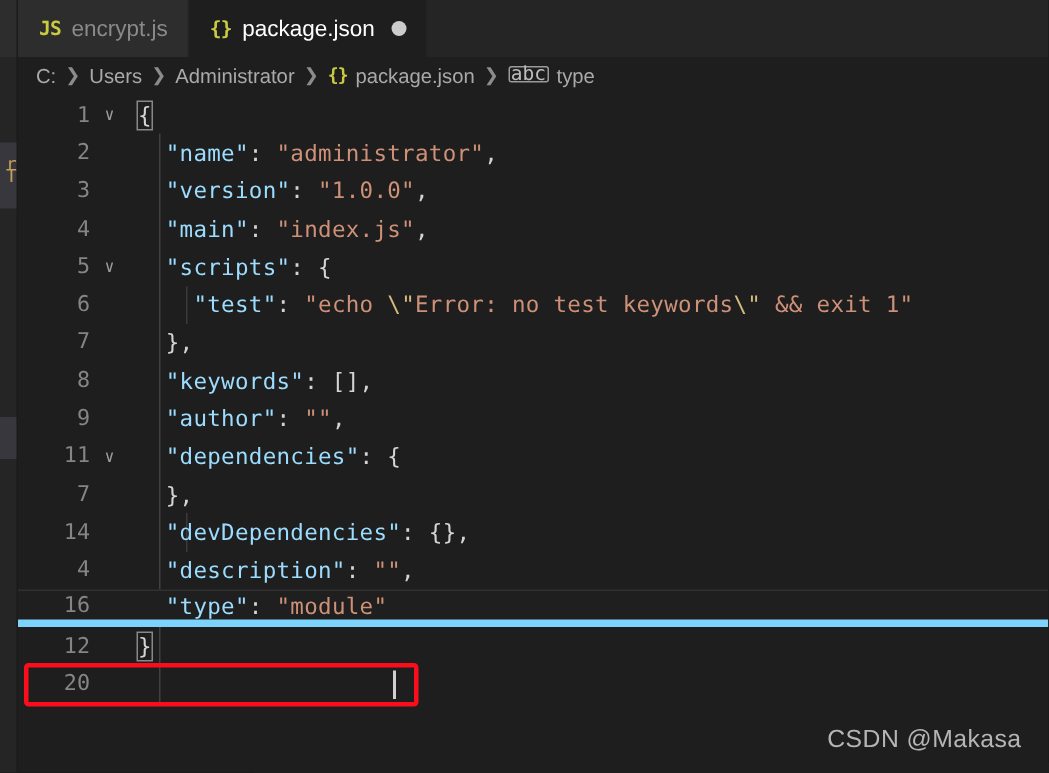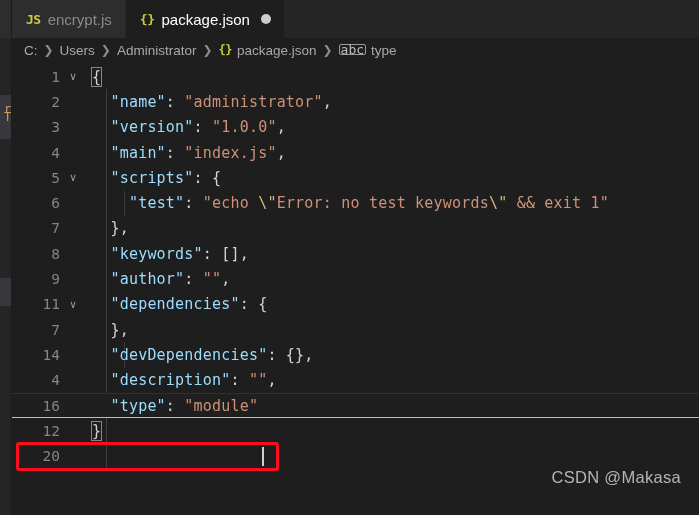--- a/index.html
+++ b/index.html
@@ -179,21 +179,21 @@
     position: relative;
     height: 25.3px;
     display: flex;
     flex-direction: row;
     align-items: center;
     white-space: pre;
   }
   .row.current {
     background: #1f1f1f;
     border-top: 1px solid #303030;
-    border-bottom: 1px solid #7dd3fc;
+    border-bottom: 5px solid #7dd3fc;
   }
   .gutter-num {
     width: 50px;
     flex: 0 0 50px;
     text-align: right;
     color: #858585;
     font-size: 14.5px;
     font-family: "DejaVu Sans Mono", monospace;
     padding-right: 2px;
     user-select: none;
@@ -259,21 +259,21 @@
     border: 3px solid #fc0d1b;
     border-radius: 3px;
     pointer-events: none;
     z-index: 8;
   }
 
   
   .watermark {
     position: absolute;
     right: 18px;
-    bottom: 28px;
+    bottom: 12px;
     color: #b5b5b5;
     font-size: 16.5px;
     font-family: "Liberation Sans", sans-serif;
     letter-spacing: 0.3px;
     z-index: 9;
     user-select: none;
   }
 </style>
 </head>
 <body>

